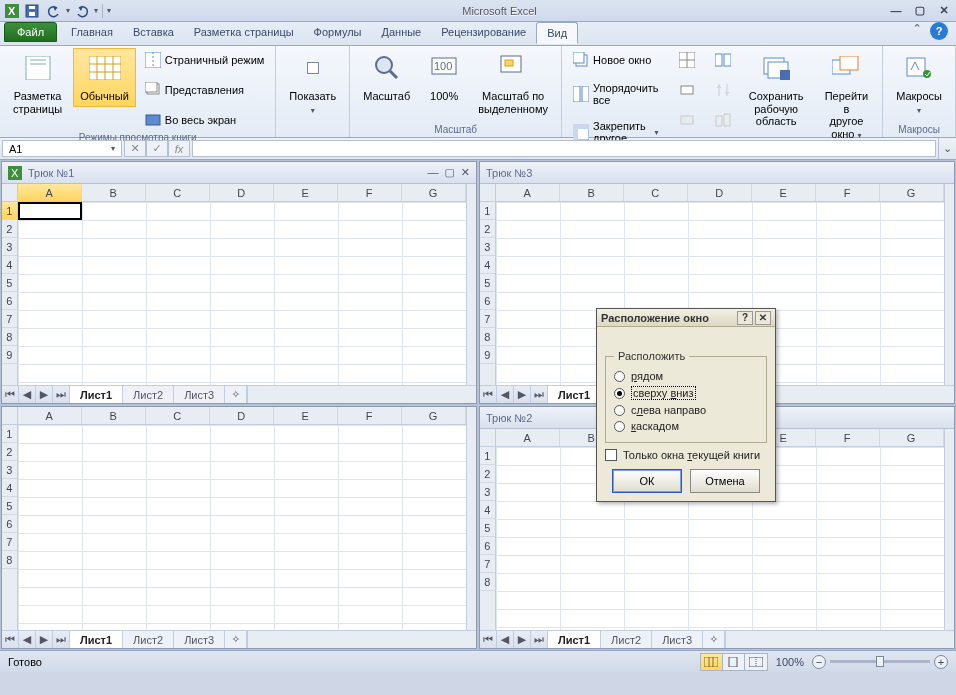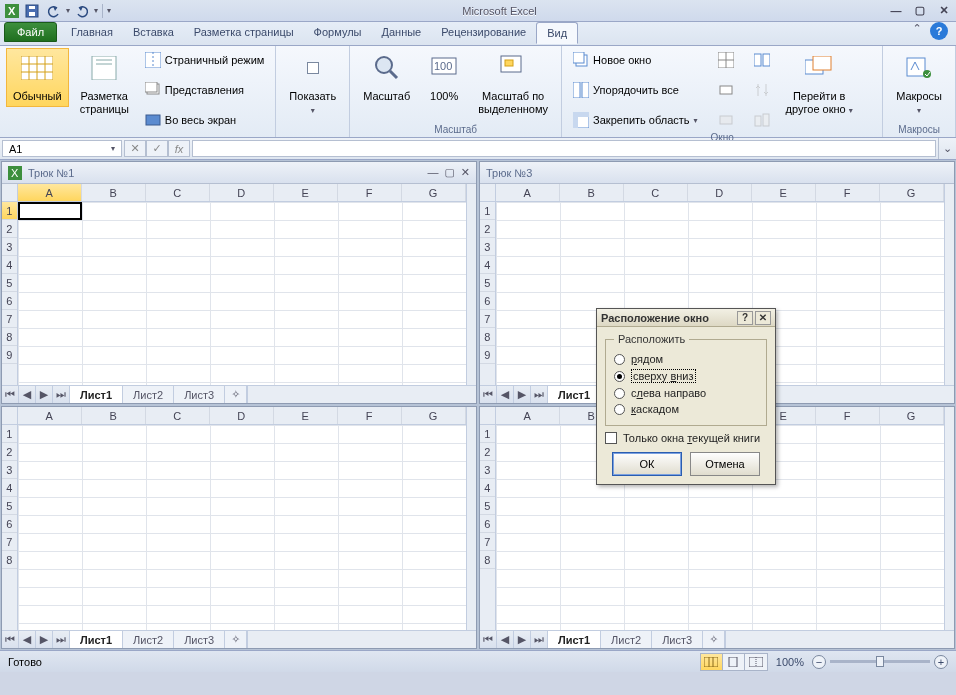--- a/index.html
+++ b/index.html
@@ -70,21 +70,21 @@
   .zoom-slider { display:flex; align-items:center; gap:4px; color:#3b4a6b;}
   .zoom-slider .track { width:100px; height:3px; background:#a9b4c9; position:relative;}
   .zoom-slider .thumb { position:absolute; left:50%; top:-4px; width:8px;height:11px; background:#eef2f8; border:1px solid #7a889f; transform:translateX(-50%);}
   .zoom-btn { width:14px;height:14px; border:1px solid #7a889f; border-radius:50%; display:flex;align-items:center;justify-content:center; cursor:pointer; background:#eef2f8;}
   .col-hdr.sel-hdr, .row-hdr.sel-hdr { background:linear-gradient(#ffe79e,#ffd65e);}
   
   .dialog { position:absolute; left:596px; top:148px; width:180px; background:#ece9d8; border:1px solid #555; box-shadow:2px 2px 4px rgba(0,0,0,.3); z-index:50;}
   .dlg-title { height:18px; background:linear-gradient(#f2f0e4,#ddd8c4); border-bottom:1px solid #b0aa90; display:flex; align-items:center; padding:0 4px; font-weight:bold; color:#333;}
   .dlg-title .spacer{flex:1;}
   .dlg-title .dlg-btn { width:16px;height:14px; border:1px solid #999; background:#ece9d8; margin-left:2px; display:flex;align-items:center;justify-content:center; font-size:10px; cursor:pointer;}
-  .dlg-body { padding:6px 8px 8px 8px;}
+  .dlg-body { padding:23px 8px 8px 8px;}
   fieldset { border:1px solid #b0aa90; padding:6px 8px 8px 8px;}
   legend { padding:0 4px; color:#333;}
   .radio-row { display:flex; align-items:center; gap:6px; padding:2px 0; cursor:pointer;}
   .radio { width:11px;height:11px; border:1px solid #555; border-radius:50%; background:#fff; display:flex;align-items:center;justify-content:center;}
   .radio.checked::after { content:""; width:5px;height:5px; background:#000; border-radius:50%;}
   .radio-label { color:#222;}
   .radio-label.dotted { border:1px dotted #000; padding:0 1px;}
   .chk-row { display:flex; align-items:center; gap:6px; padding-top:6px;}
   .dlg-chk { width:12px;height:12px; border:1px solid #555; background:#fff;}
   .dlg-buttons { display:flex; gap:8px; padding-top:8px; justify-content:center;}
@@ -147,46 +147,46 @@
   <div class="tab">Рецензирование</div>
   <div class="tab active">Вид</div>
   <div class="tab-spacer"></div>
   <div class="collapse-btn">⌃</div>
   <div class="help-btn">?</div>
 </div>
 
 <div class="ribbon">
   <div class="group">
     <div class="group-body">
+      <div class="big-btn">
+        <span class="big-icon">
+            <svg width="32" height="24">
+              <rect x="4" y="0" width="24" height="24" fill="#fff" stroke="#8aa"></rect>
+              <line x1="8" y1="4" x2="24" y2="4" stroke="#8aa"></line>
+              <line x1="8" y1="8" x2="24" y2="8" stroke="#8aa"></line>
+            </svg>
+          </span>
+        <span style="white-space:pre-line">Разметка
+страницы</span>
+      </div>
       <div class="big-btn active">
         <span class="big-icon">
             <svg width="32" height="24">
               <rect width="32" height="24" fill="#fff" stroke="#d4a017"></rect>
               <g stroke="#d4a017">
                 <line x1="0" y1="8" x2="32" y2="8"></line>
                 <line x1="0" y1="16" x2="32" y2="16"></line>
                 <line x1="8" y1="0" x2="8" y2="24"></line>
                 <line x1="16" y1="0" x2="16" y2="24"></line>
                 <line x1="24" y1="0" x2="24" y2="24"></line>
               </g>
             </svg>
           </span>
         <span>Обычный</span>
       </div>
-      <div class="big-btn">
-        <span class="big-icon">
-            <svg width="32" height="24">
-              <rect x="4" y="0" width="24" height="24" fill="#fff" stroke="#8aa"></rect>
-              <line x1="8" y1="4" x2="24" y2="4" stroke="#8aa"></line>
-              <line x1="8" y1="8" x2="24" y2="8" stroke="#8aa"></line>
-            </svg>
-          </span>
-        <span style="white-space:pre-line">Разметка
-страницы</span>
-      </div>
       <div class="mini-row">
         <div class="mini-btn">
             <span class="mini-icon">
               <svg width="16" height="16">
                 <rect width="16" height="16" fill="#fff" stroke="#5b8bd0"></rect>
                 <line x1="8" y1="0" x2="8" y2="16" stroke="#5b8bd0" stroke-dasharray="2"></line>
               </svg>
             </span>
             <span>Страничный режим</span>
           </div>
@@ -202,20 +202,21 @@
         <div class="mini-btn">
             <span class="mini-icon">
               <svg width="16" height="16">
                 <rect x="1" y="3" width="14" height="10" fill="#5b8bd0" stroke="#3b5b90"></rect>
               </svg>
             </span>
             <span>Во весь экран</span>
           </div>
       </div>
     </div>
+    <div class="group-title">Режимы просмотра книги</div>
   </div>
 
   <div class="group">
     <div class="group-body">
       <div class="big-btn">
         <span class="big-icon">
             <span class="chk"></span>
           </span>
         <span><span>Показать</span><br><span class="caret">▾</span></span>
       </div>
@@ -279,21 +280,21 @@
             <span>Упорядочить все</span>
           </div>
         <div class="mini-btn">
             <span class="mini-icon">
               <svg width="16" height="16">
                 <rect width="16" height="16" fill="#fff" stroke="#5b8bd0"></rect>
                 <rect width="16" height="5" fill="#c8d8ef"></rect>
                 <rect width="5" height="16" fill="#c8d8ef"></rect>
               </svg>
             </span>
-            <span>Закрепить область</span> 
+            <span>Закрепить другое</span> 
             <span class="caret">▾</span>
           </div>
       </div>
       <div class="mini-row" style="padding-left:6px;">
         <div class="mini-btn">
             <span class="mini-icon">
               <svg width="16" height="16">
                 <rect width="16" height="16" fill="#fff" stroke="#888"></rect>
                 <line x1="8" y1="0" x2="8" y2="16" stroke="#888"></line>
                 <line x1="0" y1="8" x2="16" y2="8" stroke="#888"></line>
@@ -333,20 +334,31 @@
             </span>
           </div>
         <div class="mini-btn" style="opacity:.5">
             <span class="mini-icon">
               <svg width="16" height="16">
                 <rect x="1" y="4" width="6" height="10" fill="#eee" stroke="#aaa"></rect>
                 <rect x="9" y="2" width="6" height="12" fill="#eee" stroke="#aaa"></rect>
               </svg>
             </span>
           </div>
+      </div>
+      <div class="big-btn">
+        <span class="big-icon">
+            <svg width="28" height="24">
+              <rect x="2" y="2" width="20" height="16" fill="#fff" stroke="#5b8bd0"></rect>
+              <rect x="6" y="6" width="20" height="16" fill="#fff" stroke="#5b8bd0"></rect>
+              <rect x="18" y="14" width="10" height="10" fill="#4a6db0"></rect>
+            </svg>
+          </span>
+        <span style="white-space:pre-line">Сохранить
+рабочую область</span>
       </div>
       <div class="big-btn">
         <span class="big-icon">
             <svg width="28" height="24">
               <rect x="0" y="4" width="18" height="14" fill="#fff" stroke="#5b8bd0"></rect>
               <rect x="8" y="0" width="18" height="14" fill="#fff" stroke="#e08030"></rect>
             </svg>
           </span>
         <span><span style="white-space:pre-line">Перейти в
 другое окно</span> <span class="caret">▾</span></span>
@@ -532,20 +544,24 @@
         </div>
       <div class="sheet-tab active">Лист1</div>
       <div class="sheet-tab">Лист2</div>
       <div class="sheet-tab">Лист3</div>
       <div class="sheet-tab new">✧</div>
       <div class="hscroll"></div>
     </div>
   </div>
 
   <div class="wb">
+    <div class="wb-title">
+        <span>Трюк №2</span>
+        <span class="spacer"></span>
+      </div>
     <div class="sheet-area">
       <div class="row-hdrs">
           <div class="corner"></div>
         <div class="row-hdr">1</div>
         <div class="row-hdr">2</div>
         <div class="row-hdr">3</div>
         <div class="row-hdr">4</div>
         <div class="row-hdr">5</div>
         <div class="row-hdr">6</div>
         <div class="row-hdr">7</div>

